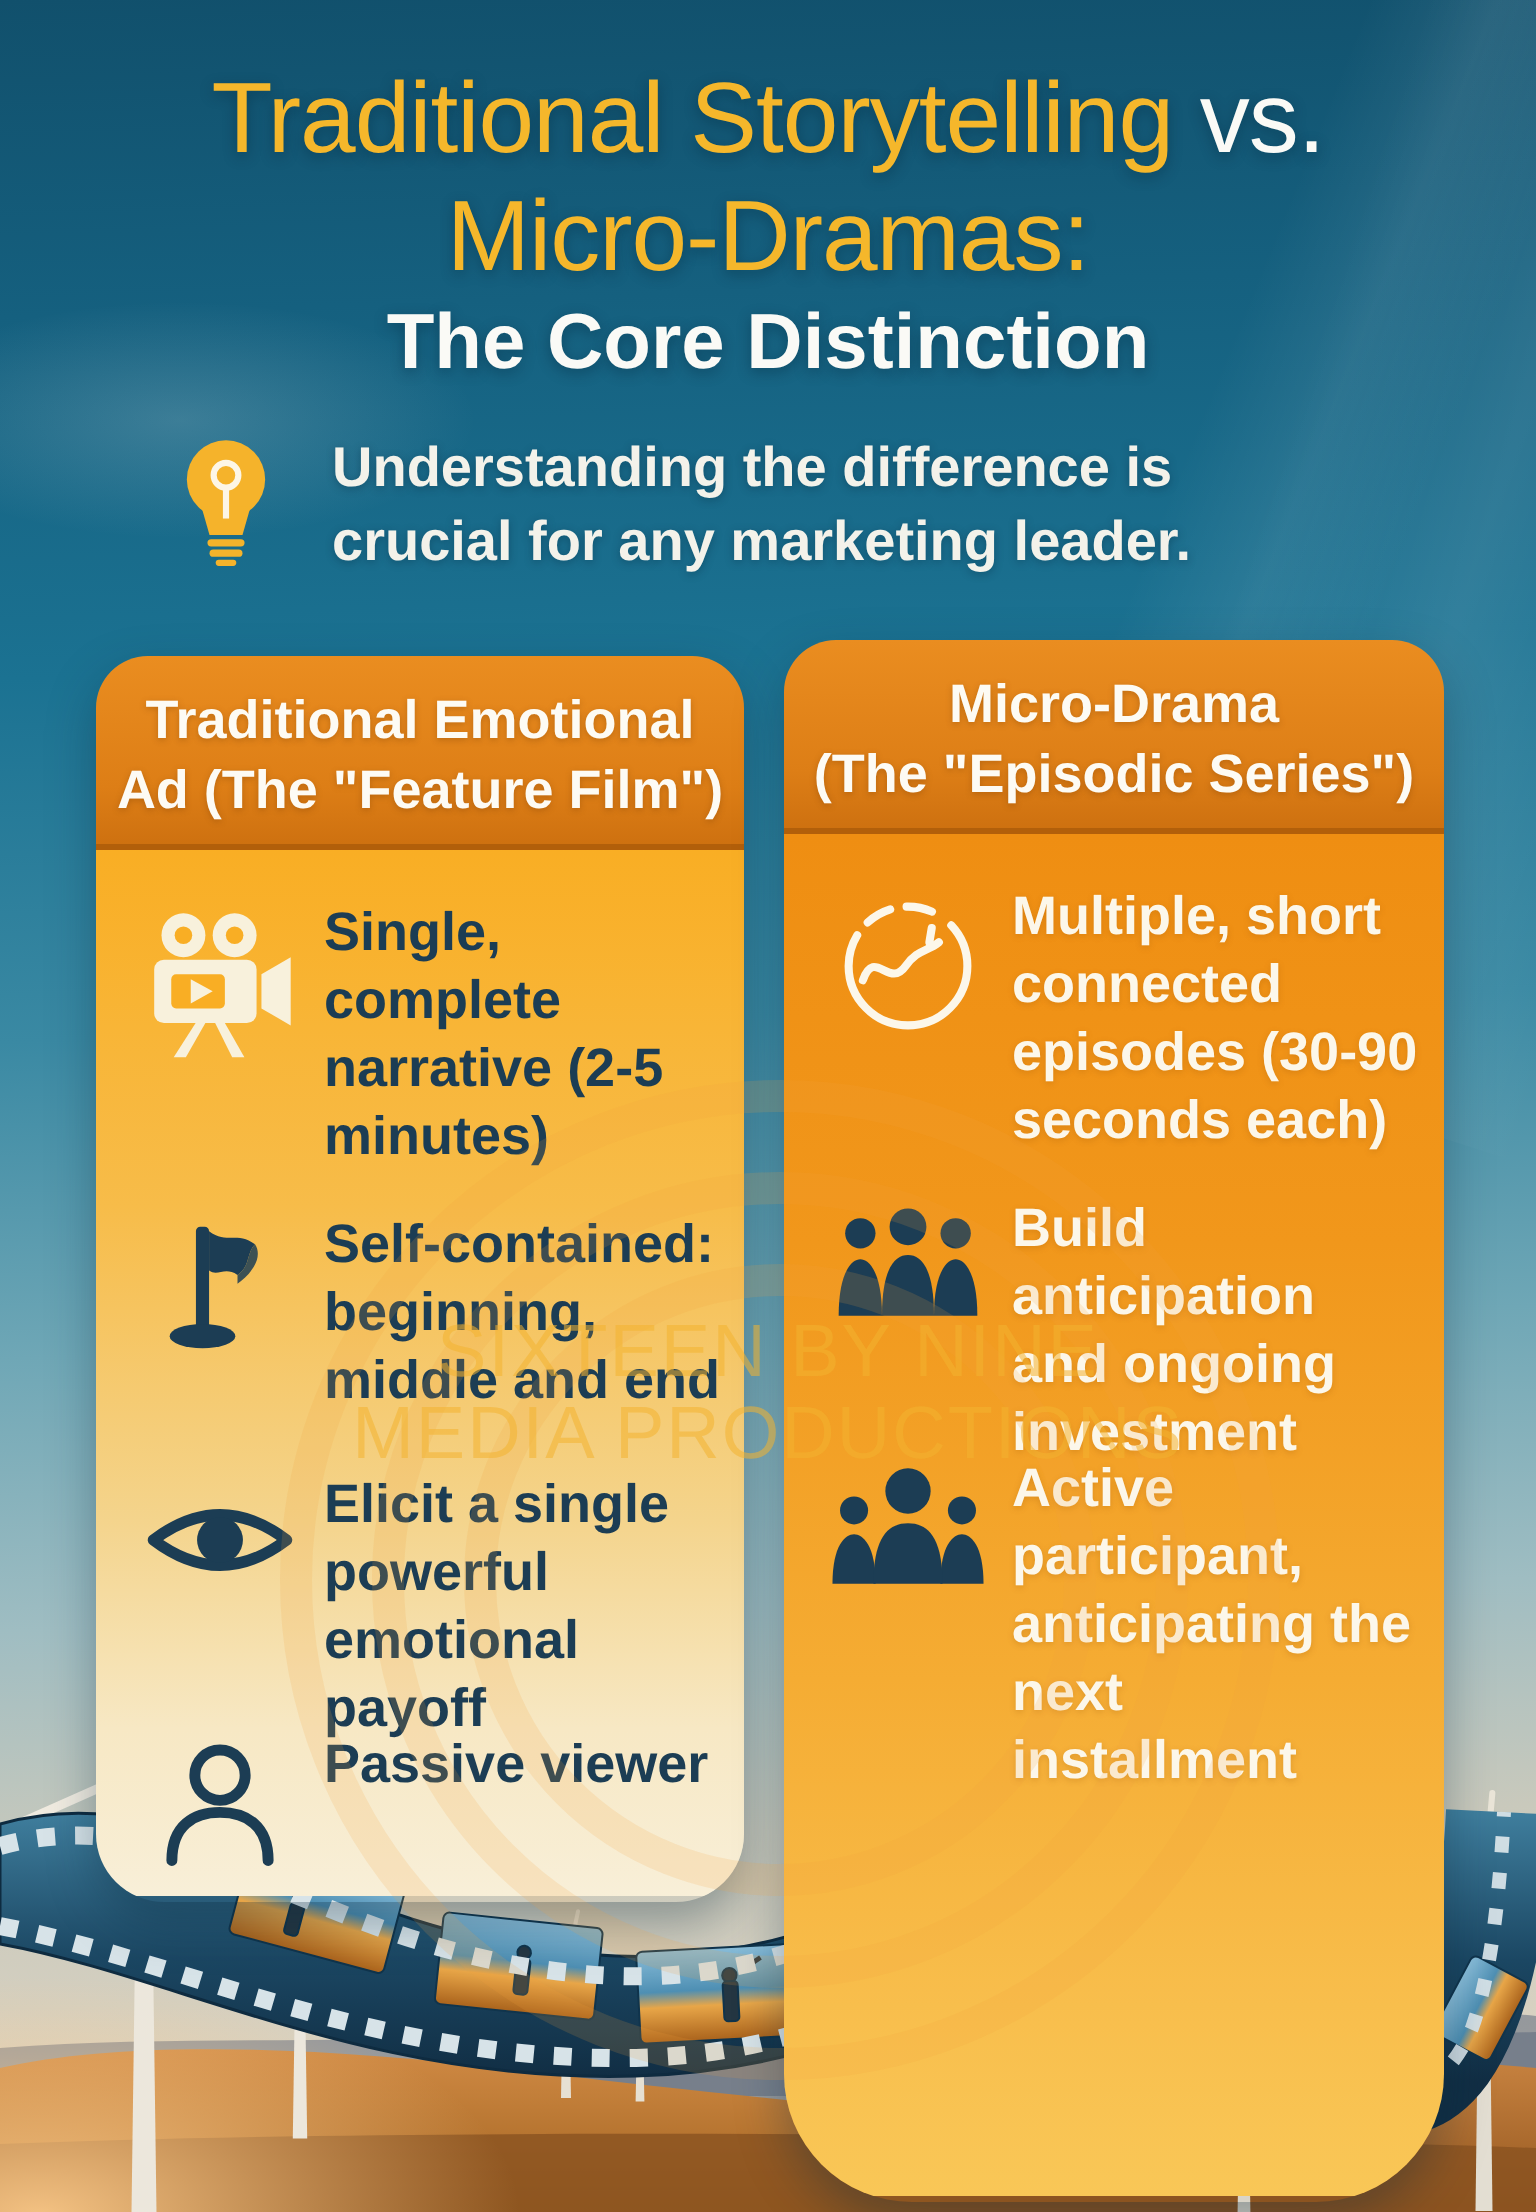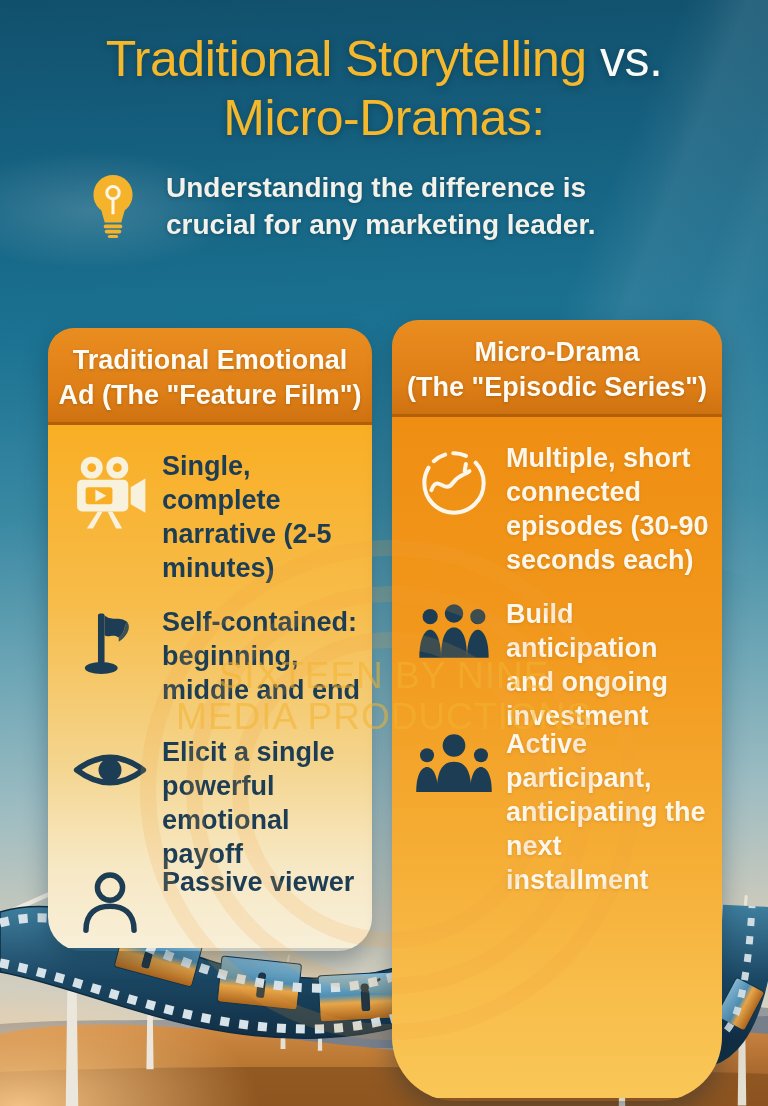--- a/index.html
+++ b/index.html
@@ -74,20 +74,21 @@
 
 <div class="poster">
 
   <div class="ray ray-1"></div>
   <div class="ray ray-2"></div>
   <div class="cloud"></div>
 
   <header class="title-block">
     <div class="title-line"><span class="t-yellow">Traditional Storytelling</span><span class="t-white"> vs.</span></div>
     <div class="title-line t-yellow">Micro-Dramas:</div>
+    <div class="title-sub">The Core Distinction</div>
   </header>
 
   <div class="intro-row">
     <span class="intro-icon">
       <svg width="58" height="68" viewBox="0 0 56 66">
         <circle cx="28" cy="23" r="19" fill="#F5B32B"></circle>
         <path d="M16,36 L40,36 L36,50 L20,50 Z" fill="#F5B32B"></path>
         <circle cx="28" cy="21" r="6" fill="none" stroke="#FDF6E6" stroke-width="3"></circle>
         <line x1="28" y1="27" x2="28" y2="42" stroke="#FDF6E6" stroke-width="3"></line>
         <rect x="19" y="52" width="18" height="3.6" rx="1.8" fill="#F5B32B"></rect>

